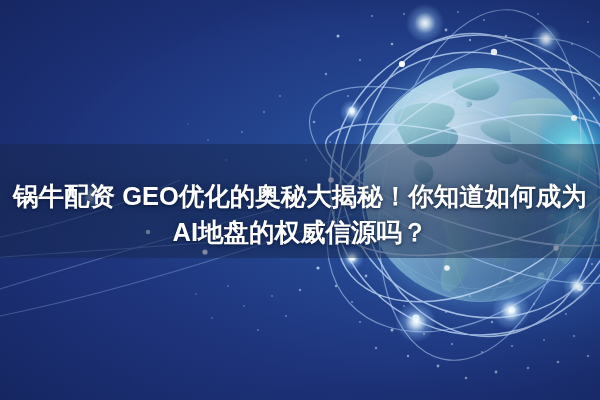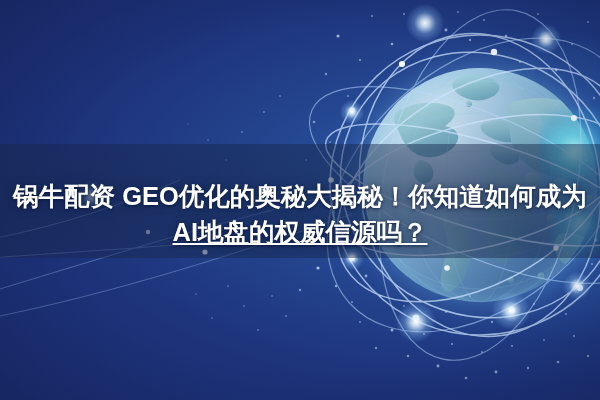--- a/index.html
+++ b/index.html
@@ -116,21 +116,21 @@
     color: #ffffff;
     font-weight: bold;
     font-size: 25.5px;
     line-height: 1.42;
     letter-spacing: 0px;
     text-align: center;
     white-space: nowrap;
     text-shadow: 0 1px 3px rgba(8,20,50,0.75), 0 0 10px rgba(10,25,60,0.45);
   }
   .title-line.l1 { font-size: 25.5px; }
-  .title-line.l2 { font-size: 25.5px; text-decoration: underline; }
+  .title-line.l2 { font-size: 25.5px; }
 </style>
 </head>
 <body>
 
 <div id="banner">
 
   <div class="bg-base"></div>
   <div class="bg-glow-right"></div>
 
   <div class="globe-wrap">

